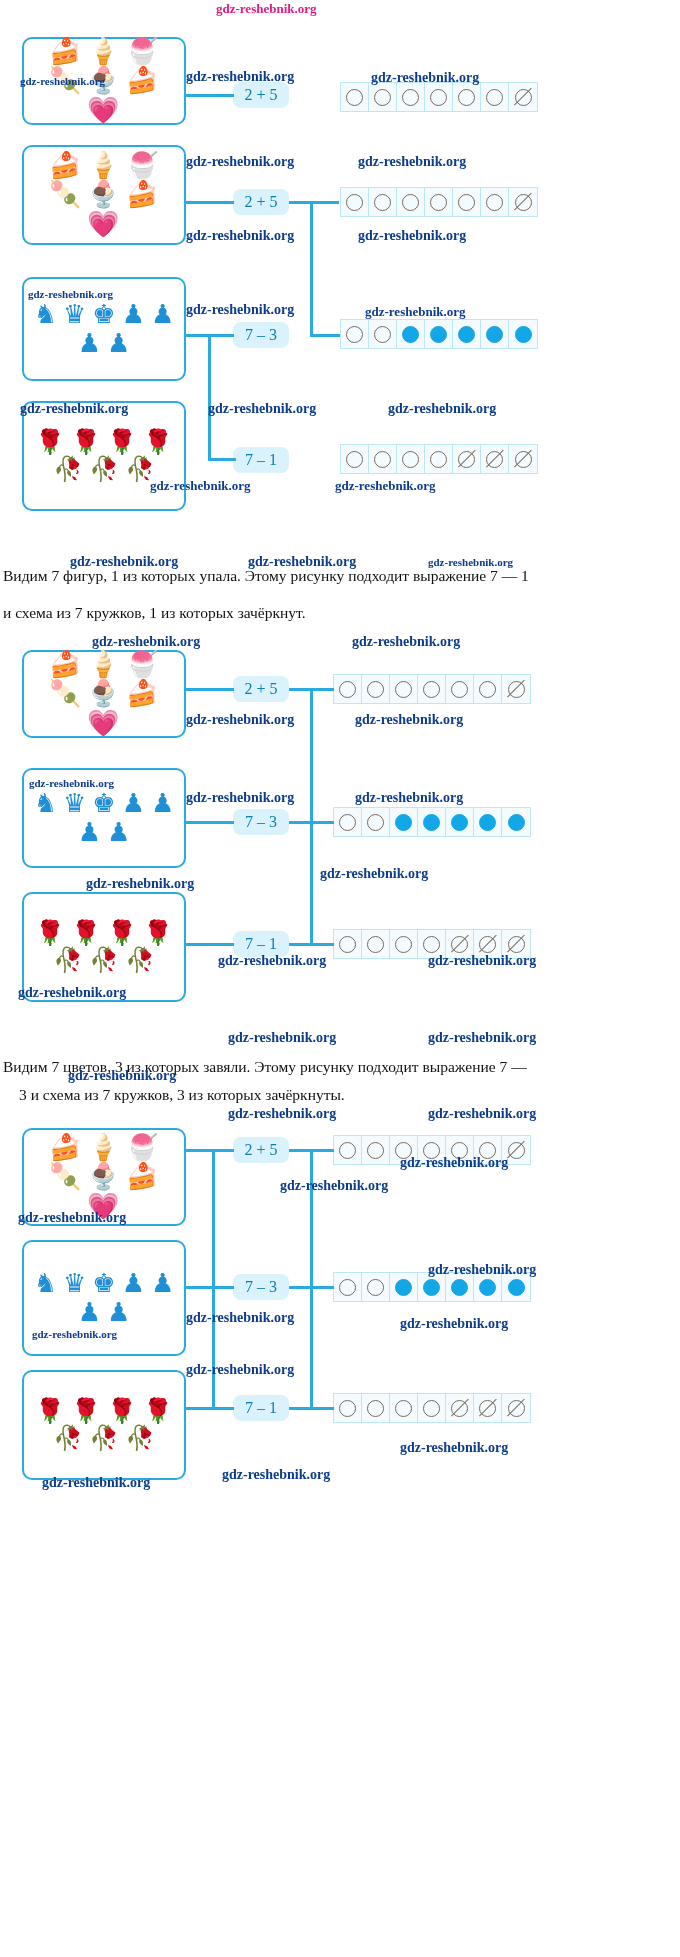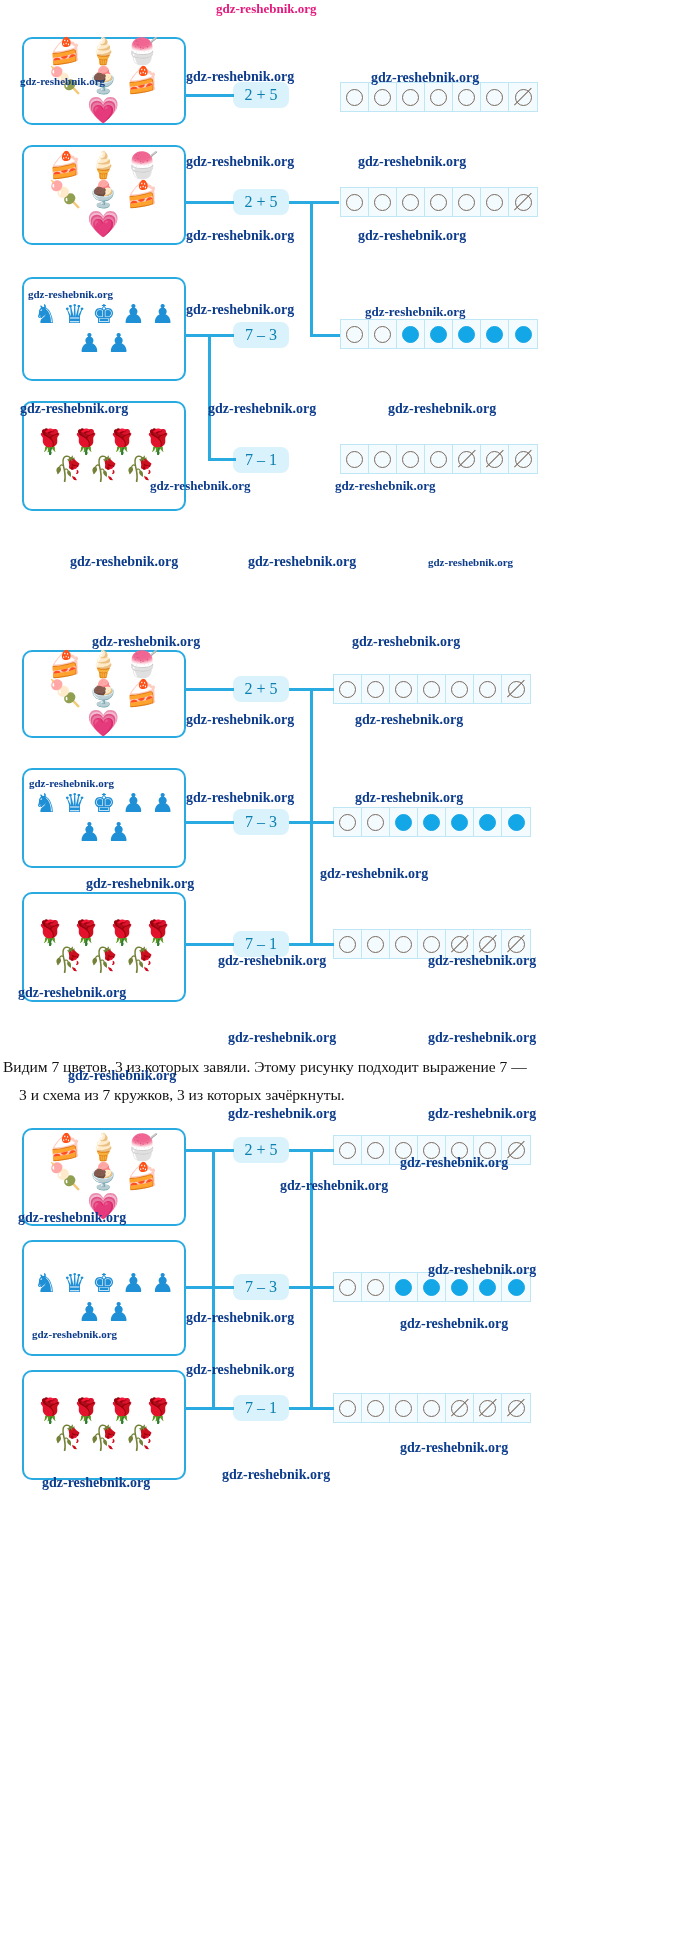--- a/index.html
+++ b/index.html
@@ -263,20 +263,22 @@
 
   <div class="ln lnh" style="left:186px;top:94px;width:48px;"></div>
   <div class="ln lnh" style="left:186px;top:201px;width:48px;"></div>
   <div class="ln lnh" style="left:186px;top:334px;width:48px;"></div>
   <div class="ln lnv" style="left:208px;top:334px;height:125px;"></div>
   <div class="ln lnh" style="left:208px;top:458px;width:28px;"></div>
   <div class="ln lnh" style="left:289px;top:201px;width:50px;"></div>
   <div class="ln lnv" style="left:310px;top:201px;height:133px;"></div>
   <div class="ln lnh" style="left:310px;top:334px;width:30px;"></div>
 
+  <div class="para" style="left:3px;top:564px;">Видим 7 фигур, 1 из которых упала. Этому рисунку подходит выражение 7 — 1</div>
+  <div class="para" style="left:3px;top:601px;">и схема из 7 кружков, 1 из которых зачёркнут.</div>
 
   <div class="wm blue" style="left:20px;top:75px;font-size:11px;">gdz-reshebnik.org</div>
   <div class="wm blue" style="left:186px;top:69px;font-size:14px;">gdz-reshebnik.org</div>
   <div class="wm blue" style="left:371px;top:70px;font-size:14px;">gdz-reshebnik.org</div>
   <div class="wm blue" style="left:186px;top:154px;font-size:14px;">gdz-reshebnik.org</div>
   <div class="wm blue" style="left:358px;top:154px;font-size:14px;">gdz-reshebnik.org</div>
   <div class="wm blue" style="left:186px;top:228px;font-size:14px;">gdz-reshebnik.org</div>
   <div class="wm blue" style="left:358px;top:228px;font-size:14px;">gdz-reshebnik.org</div>
   <div class="wm blue" style="left:28px;top:288px;font-size:11px;">gdz-reshebnik.org</div>
   <div class="wm blue" style="left:186px;top:302px;font-size:14px;">gdz-reshebnik.org</div>

